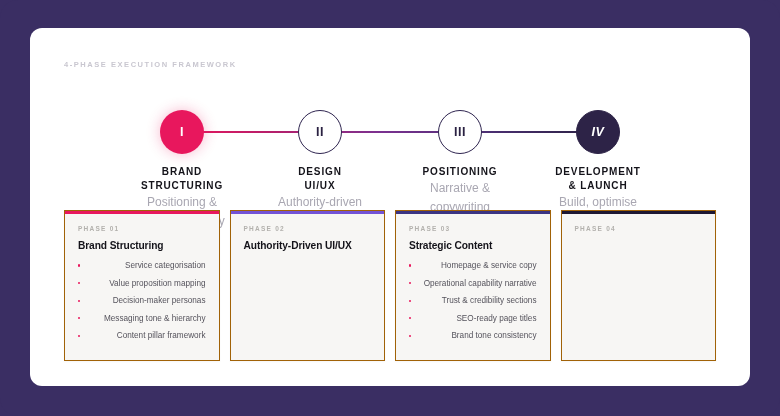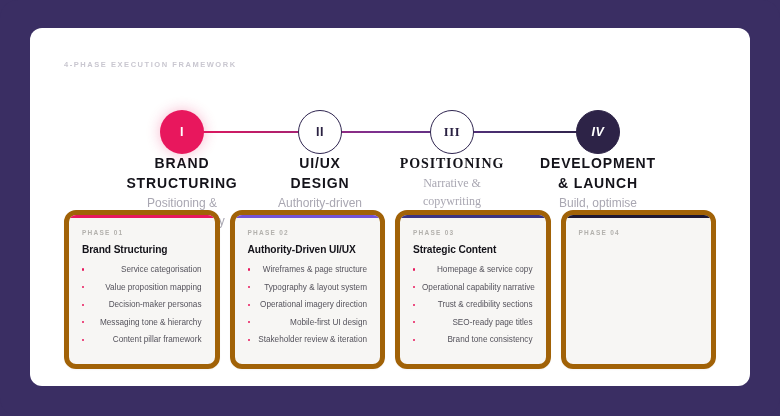--- a/index.html
+++ b/index.html
@@ -111,21 +111,22 @@
     text-align: center;
   }
   .step-circle.filled-dark {
     background: #2d2347;
     color: #ffffff;
     border: 1.6px solid #2d2347;
     font-style: italic;
   }
 
   .step-title {
-    font-size: 14px;
+    margin-top: 11px;
+    font-size: 10px;
     font-weight: 700;
     letter-spacing: 0.85px;
     line-height: 1.42;
     color: #14131a;
     text-transform: uppercase;
   }
 
   .step-sub {
     font-size: 12px;
     line-height: 1.55;
@@ -138,22 +139,22 @@
     left: 34px;
     top: 182px;
     width: 652px;
     display: flex;
     gap: 10px;
   }
 
   .card {
     flex: 1 1 0;
     background: #f7f6f4;
-    border: 5px solid #a16207;
-    border-radius: 12px;
+    border: 1px solid #a16207;
+    border-radius: 0;
     padding: 14px 13px 15px 13px;
     position: relative;
     overflow: hidden;
     box-shadow: 0 1px 2px rgba(0,0,0,0.035);
   }
 
   .card-accent {
     position: absolute;
     left: 0; top: 0;
     width: 100%;
@@ -222,29 +223,29 @@
               <div>STRUCTURING</div>
             </div>
             <div class="step-sub">
               <div>Positioning &amp;</div>
               <div>content strategy</div>
             </div>
           </div>
           <div class="step" style="left: 256px;">
             <div class="step-circle outline">II</div>
             <div class="step-title">
+              <div>DESIGN</div>
               <div>UI/UX</div>
-              <div>DESIGN</div>
             </div>
             <div class="step-sub">
               <div>Authority-driven</div>
               <div>visual design</div>
             </div>
           </div>
-          <div class="step" style="left: 388px; font-family: Liberation Serif, serif;">
+          <div class="step" style="left: 396px;">
             <div class="step-circle outline">III</div>
             <div class="step-title">
               <div>POSITIONING</div>
             </div>
             <div class="step-sub">
               <div>Narrative &amp;</div>
               <div>copywriting</div>
             </div>
           </div>
           <div class="step" style="left: 534px;">
@@ -271,27 +272,20 @@
             <li>Value proposition mapping</li>
             <li>Decision-maker personas</li>
             <li>Messaging tone &amp; hierarchy</li>
             <li>Content pillar framework</li>
           </ul>
         </div>
         <div class="card">
           <div class="card-accent" style="background: rgb(115, 83, 214);"></div>
           <div class="card-eyebrow">PHASE 02</div>
           <div class="card-title">Authority-Driven UI/UX</div>
-          <ul class="card-list">
-            <li>Wireframes &amp; page structure</li>
-            <li>Typography &amp; layout system</li>
-            <li>Operational imagery direction</li>
-            <li>Mobile-first UI design</li>
-            <li>Stakeholder review &amp; iteration</li>
-          </ul>
         </div>
         <div class="card">
           <div class="card-accent" style="background: rgb(59, 52, 131);"></div>
           <div class="card-eyebrow">PHASE 03</div>
           <div class="card-title">Strategic Content</div>
           <ul class="card-list">
             <li>Homepage &amp; service copy</li>
             <li>Operational capability narrative</li>
             <li>Trust &amp; credibility sections</li>
             <li>SEO-ready page titles</li>

